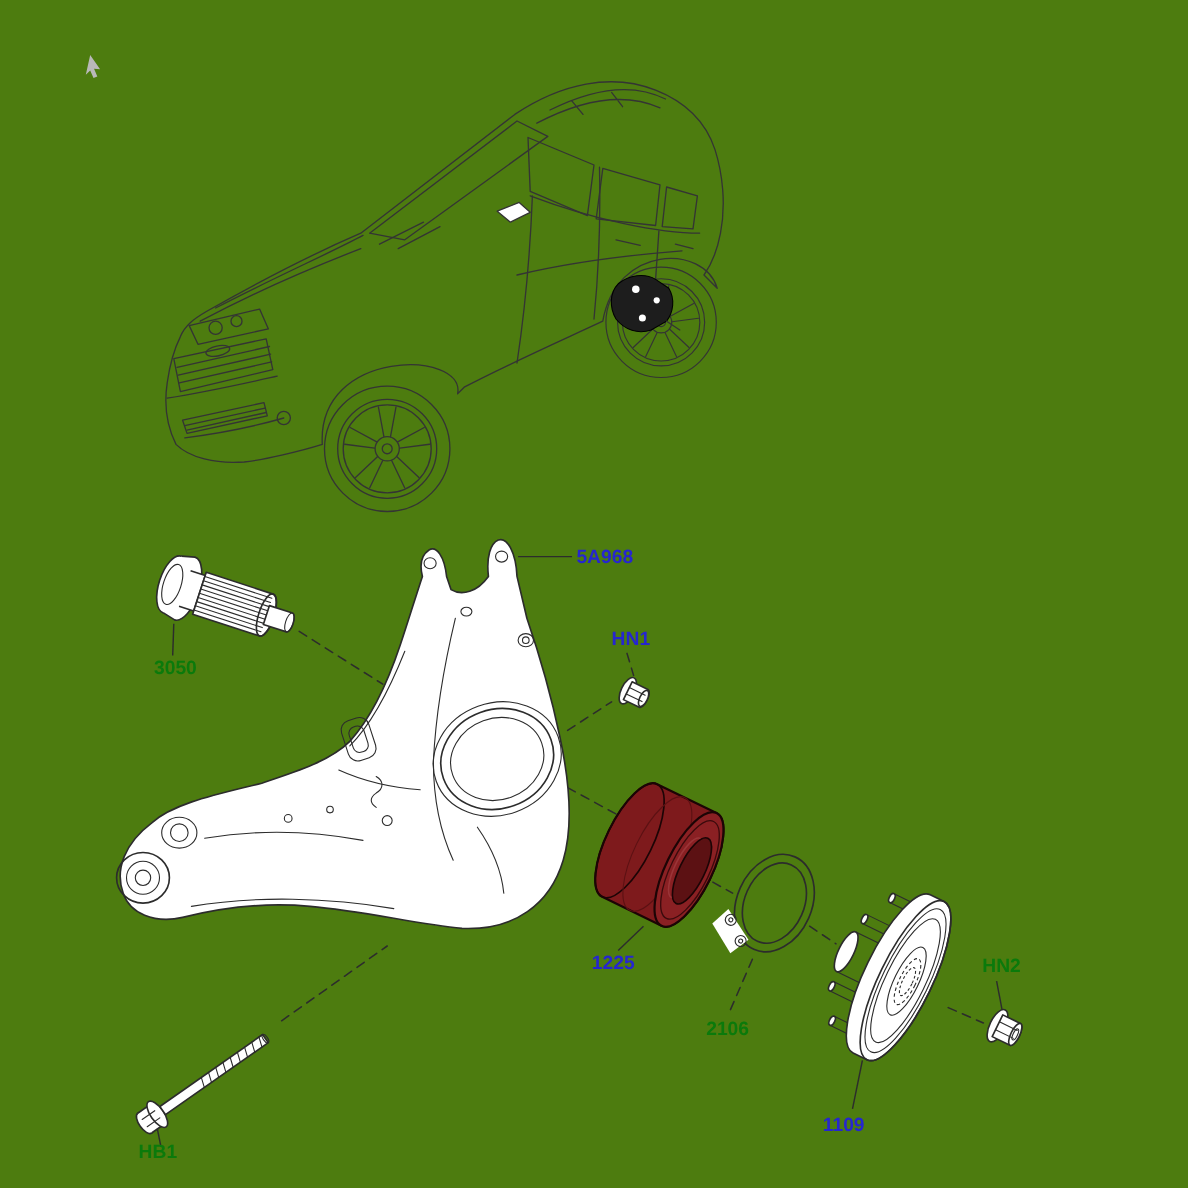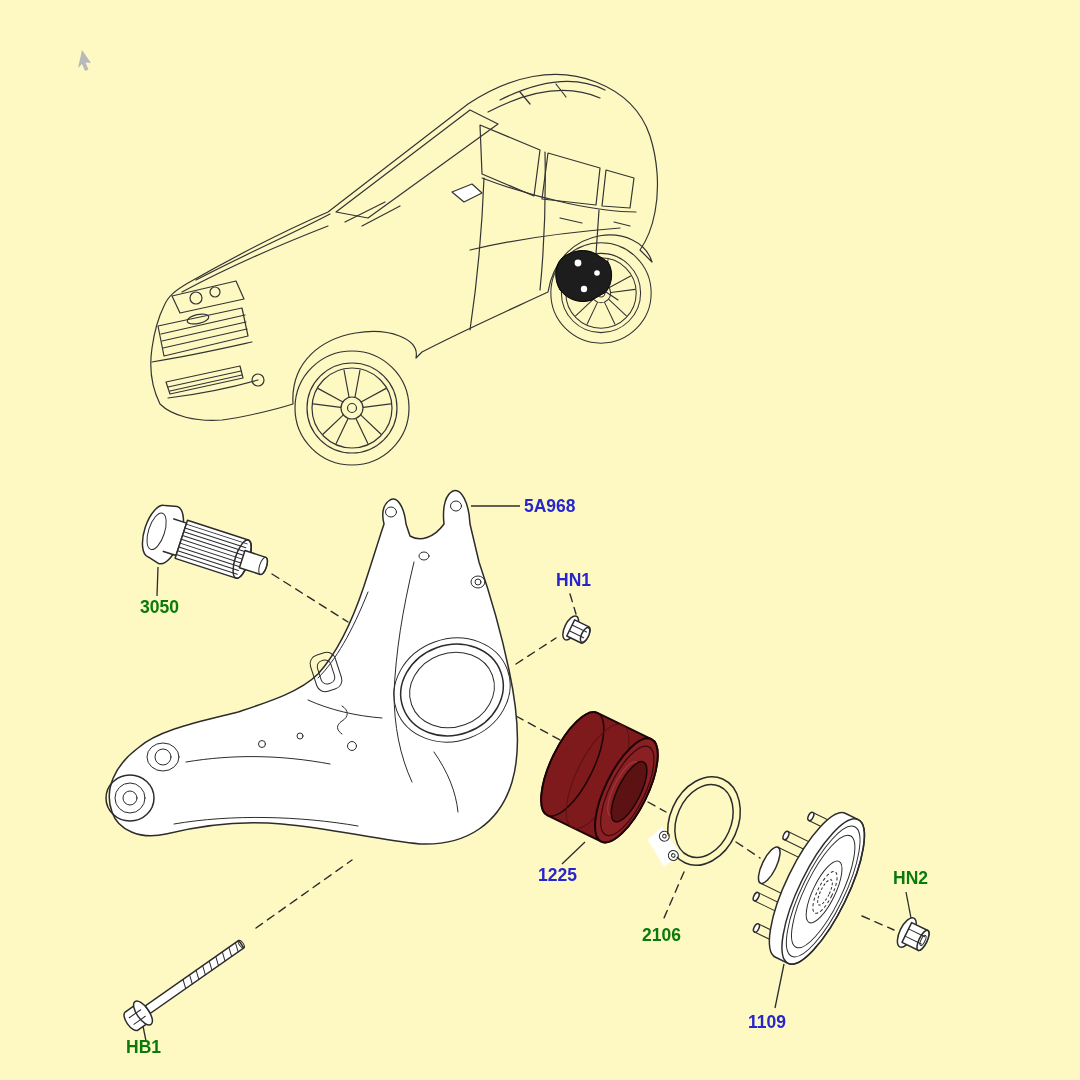--- a/index.html
+++ b/index.html
@@ -1,16 +1,16 @@
 <!DOCTYPE html>
 <html><head>
 <meta charset="utf-8">
 <style>
   html,body{margin:0;padding:0;background:#ffffff;}
-  .stage{position:relative;width:1080px;height:1080px;background:#fef9c3;overflow:hidden;
+  .stage{position:relative;width:1080px;height:1080px;background:#4d7c0f;overflow:hidden;
          font-family:"Liberation Sans",sans-serif;}
   svg{display:block;}
   .ln{fill:none;stroke:#2c2c2c;stroke-width:1.5;stroke-linecap:round;stroke-linejoin:round;}
   .thin{stroke-width:1;}
   .wht{fill:#ffffff;stroke:#2c2c2c;stroke-width:1.5;stroke-linejoin:round;}
   .dash{fill:none;stroke:#2c2c2c;stroke-width:1.4;stroke-dasharray:8 6;stroke-linecap:round;}
   .ldr{fill:none;stroke:#2c2c2c;stroke-width:1.3;}
   .car .ln,.car .wht{stroke-width:1.2;stroke:#343434;}
   .lbl{font-family:"Liberation Sans",sans-serif;font-weight:700;font-size:17.5px;cursor:pointer;}
 </style>

